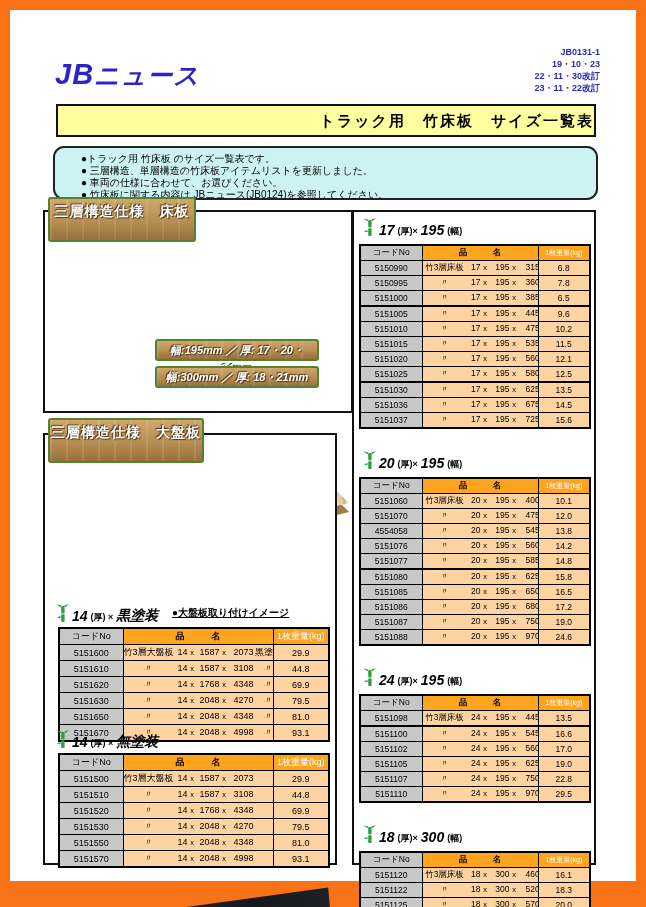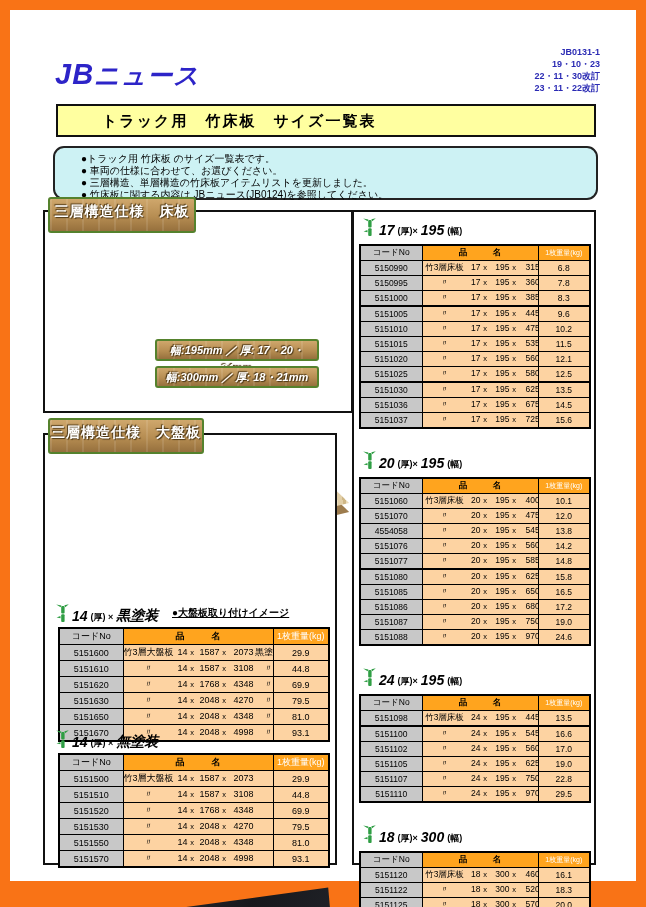--- a/index.html
+++ b/index.html
@@ -9,38 +9,38 @@
 
   
   .doc-info { position:absolute; top:46px; right:46px; text-align:right;
     font-size:9px; font-weight:bold; color:#2b2bb4; line-height:12px; }
   .logo { position:absolute; left:55px; top:58px; color:#2d24c8; font-style:italic;
     font-weight:bold; letter-spacing:1px; }
   .logo .jb { font-size:29px; }
   .logo .kana { font-size:25px; }
   .title-bar { position:absolute; left:56px; top:104px; width:540px; height:33px;
     background:#ffffa0; border:2px solid #101010; font-size:15px; font-weight:bold;
-    line-height:29px; padding-left:44px; letter-spacing:2px; color:#000; }
+    line-height:29px; padding-left:44px; letter-spacing:2px; color:#000;text-align:right; }
   .info-box { position:absolute; left:53px; top:146px; width:545px; height:54px;
     background:#cdf2f4; border:2px solid #222; border-radius:11px;
     padding:5px 8px 0 26px; font-size:10px; line-height:12px; color:#000; }
 
   
   .frame { position:absolute; border:2px solid #111; background:#fff; }
   .box-a { left:43px; top:210px; width:310px; height:203px; }
   .box-b { left:43px; top:433px; width:294px; height:432px; }
   .box-c { left:352px; top:210px; width:244px; height:655px; padding:2px 5px; }
 
   
   .wood { background:
       repeating-linear-gradient(90deg, rgba(255,255,255,.10) 0 2px, rgba(0,0,0,0) 2px 16px),
       linear-gradient(#cfa76c, #b68d52 55%, #96703d);
     border:2px solid #55822d; border-radius:3px; color:#fff; font-weight:bold;
     text-shadow:1px 1px 1px #4a3514, -1px -1px 1px #4a3514; }
-  .banner { position:absolute; height:36px; font-size:14px; text-align:center;
+  .banner { position:absolute; height:45px; font-size:14px; text-align:center;
     line-height:25px; letter-spacing:1px; z-index:3; }
   .banner-a { left:48px; top:197px; width:148px; }
   .banner-b { left:48px; top:418px; width:156px; }
   .size-label { position:absolute; height:22px; font-size:11px; font-style:italic;
     text-align:center; line-height:18px; z-index:3; }
   .label-1 { left:155px; top:339px; width:164px; }
   .label-2 { left:155px; top:366px; width:164px; }
 
   
   .bamboo-photo { position:absolute; left:50px; top:226px; width:262px; height:118px; }
@@ -106,22 +106,22 @@
     <div>22・11・30改訂</div>
     <div>23・11・22改訂</div>
   </div>
 
   <div class="logo"><span class="jb">JB</span><span class="kana">ニュース</span></div>
 
   <div class="title-bar">トラック用　竹床板　サイズ一覧表</div>
 
   <div class="info-box">
     <div>●トラック用 竹床板 のサイズ一覧表です。</div>
+    <div>● 三層構造、単層構造の竹床板アイテムリストを更新しました。</div>
     <div>● 車両の仕様に合わせて、お選びください。</div>
-    <div>● 三層構造、単層構造の竹床板アイテムリストを更新しました。</div>
     <div>● 竹床板に関する内容は JBニュース(JB0124)を参照してください。</div>
   </div>
 
   <div class="frame box-a">
     <div class="bamboo-photo">
       <div class="bb-side"></div>
       <div class="bb-surface"></div>
     </div>
   </div>
   <div class="banner banner-a wood">三層構造仕様　床板</div>
@@ -270,21 +270,21 @@
               <td class="w">6.8</td>
             </tr>
             <tr>
               <td class="c">5150995</td>
               <td class="n"><span class="prod">〃</span><span class="d1">17</span><span class="sp">x</span><span class="d2">195</span><span class="sp">x</span><span class="d3">3600</span></td>
               <td class="w">7.8</td>
             </tr>
             <tr class="g">
               <td class="c">5151000</td>
               <td class="n"><span class="prod">〃</span><span class="d1">17</span><span class="sp">x</span><span class="d2">195</span><span class="sp">x</span><span class="d3">3850</span></td>
-              <td class="w">8.3</td>
+              <td class="w">6.5</td>
             </tr>
             <tr>
               <td class="c">5151005</td>
               <td class="n"><span class="prod">〃</span><span class="d1">17</span><span class="sp">x</span><span class="d2">195</span><span class="sp">x</span><span class="d3">4450</span></td>
               <td class="w">9.6</td>
             </tr>
             <tr>
               <td class="c">5151010</td>
               <td class="n"><span class="prod">〃</span><span class="d1">17</span><span class="sp">x</span><span class="d2">195</span><span class="sp">x</span><span class="d3">4750</span></td>
               <td class="w">10.2</td>

